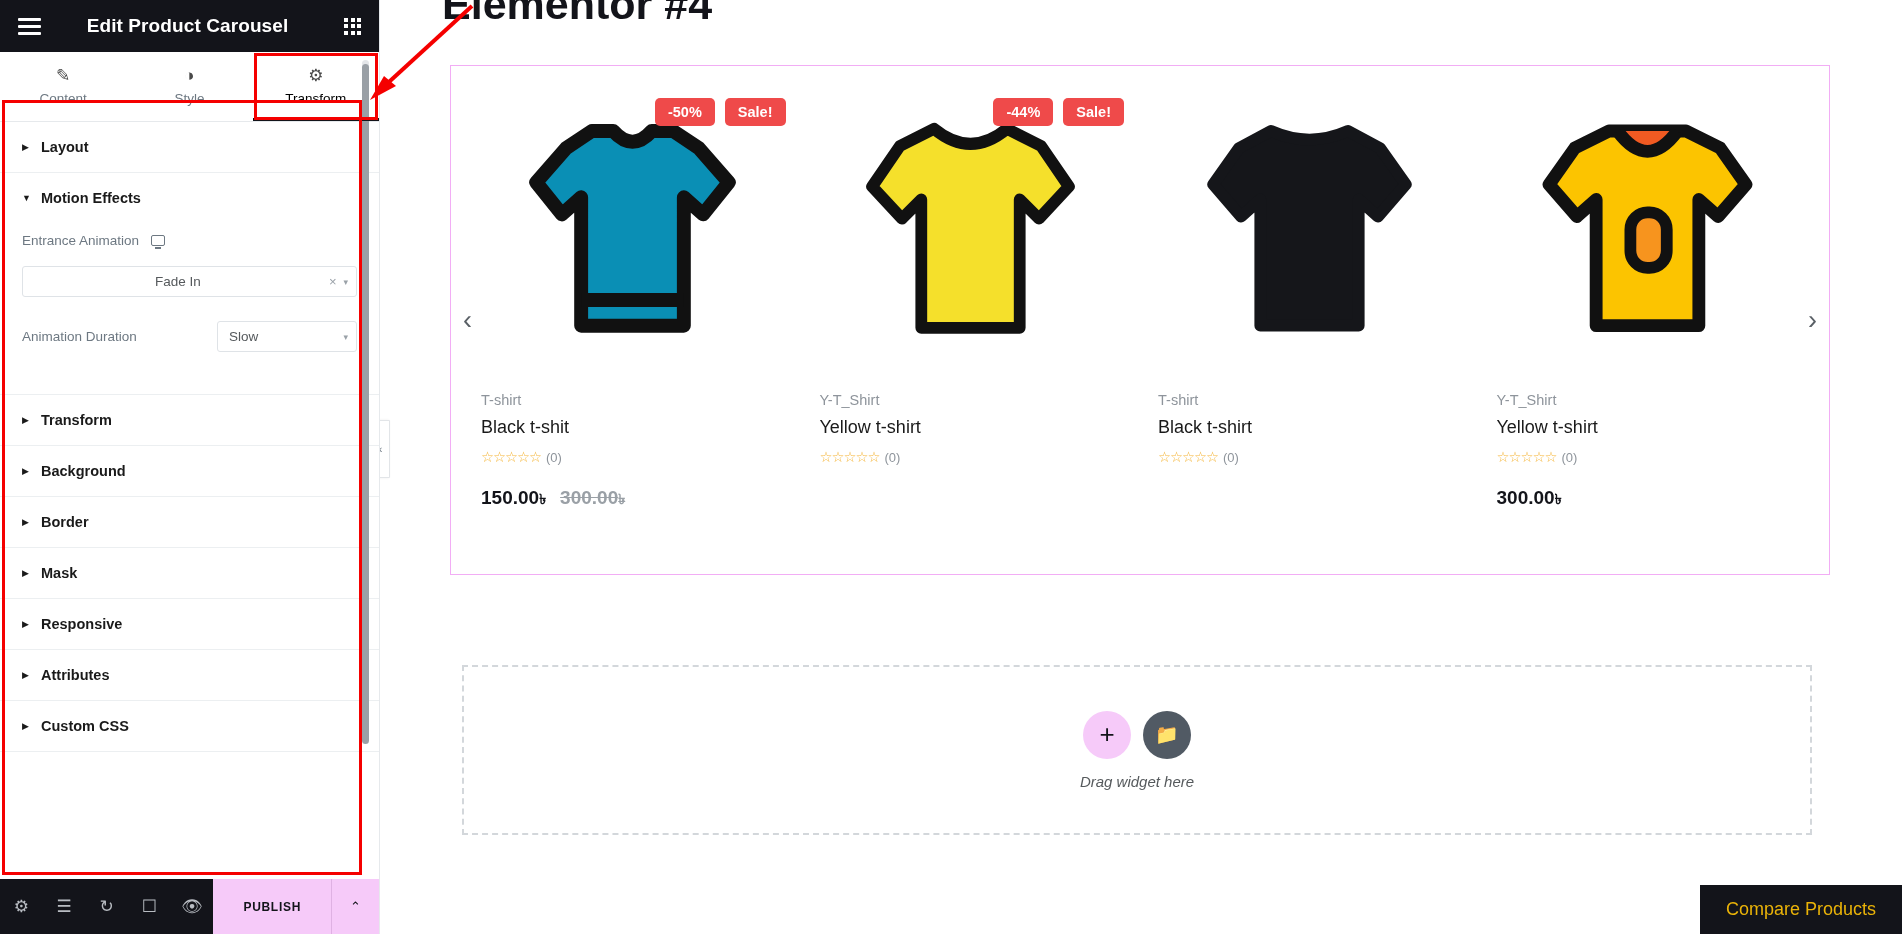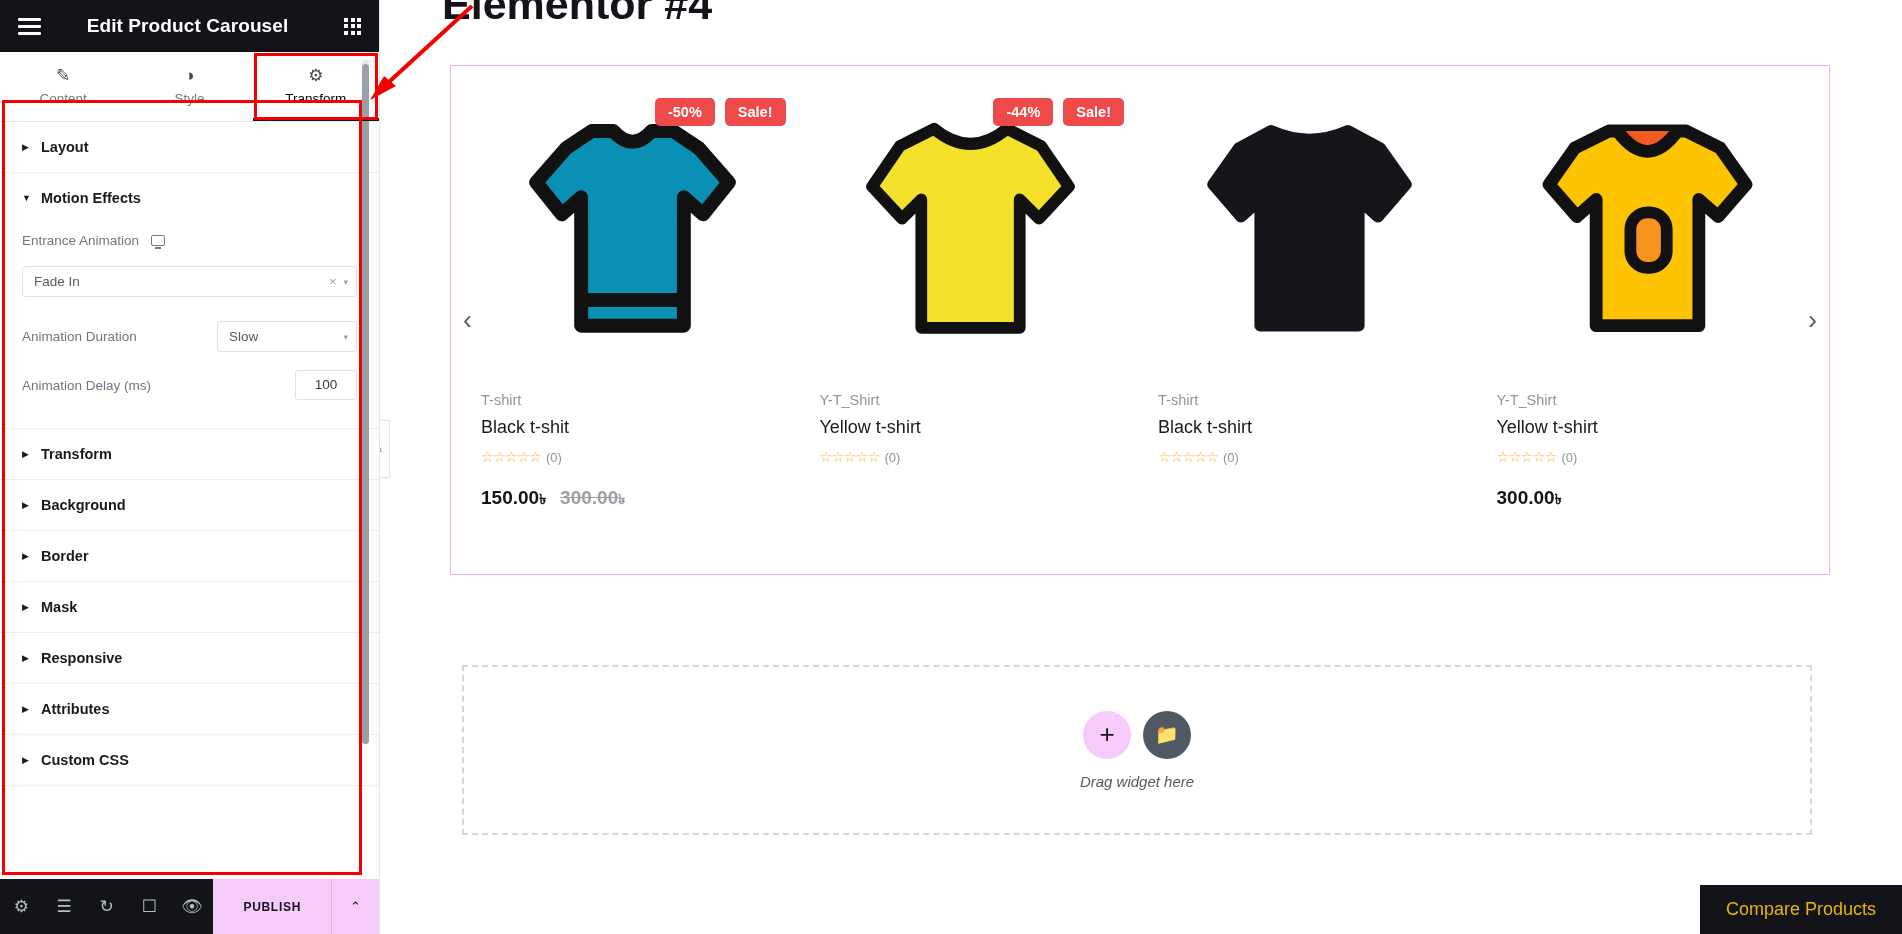--- a/index.html
+++ b/index.html
@@ -77,21 +77,21 @@
   }
   .select-box {
     border: 1px solid #dfe3e7; border-radius: 3px; background: #fff;
     height: 31px; display: flex; align-items: center;
     padding: 0 8px 0 11px; font-size: 13.5px; color: #55595c;
     cursor: pointer;
   }
   .select-box .val { flex: 1; }
   .sel-x { color: #9aa1a8; font-size: 13px; padding: 0 7px; }
   .sel-caret { color: #9aa1a8; font-size: 9px; }
-  .full-w { width: 100%; }
+  .full-w { width: 100%; text-align: center; }
   .num-input {
     border: 1px solid #dfe3e7; border-radius: 3px; background: #fff;
     height: 30px; width: 62px; text-align: center;
     font-size: 13.5px; color: #37393d; line-height: 28px;
   }
   .row-split { display: flex; align-items: center; justify-content: space-between; margin-bottom: 18px; }
   .row-split .ctrl-label { flex: 1; }
 
   #panel-highlight {
     position: absolute; left: 2px; top: 100px;
@@ -290,24 +290,20 @@
           </div>
 
           <div class="row-split">
             <span class="ctrl-label">Animation Duration</span>
             <div class="select-box" style="width:140px;">
               <span class="val">Slow</span>
               <span class="sel-caret">▾</span>
             </div>
           </div>
 
-          <div class="row-split" style="margin-bottom:4px;">
-            <span class="ctrl-label">Animation Delay (ms)</span>
-            <div class="num-input">100</div>
-          </div>
 
         </div>
       </div>
 
       <div class="accordion">
         <div class="acc-head">
           <span class="acc-arrow">▶</span>
           <span class="acc-title">Transform</span>
         </div>
       </div>

